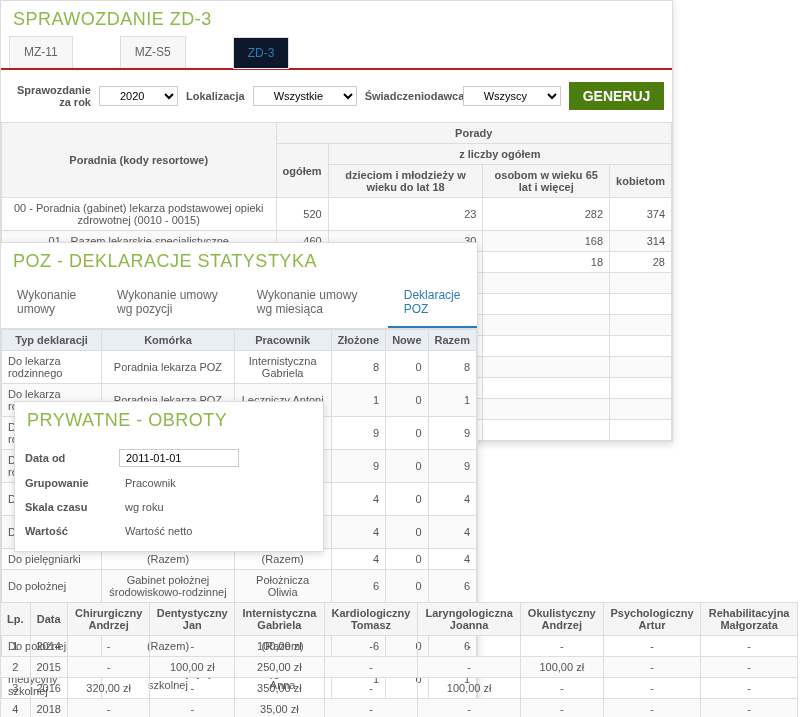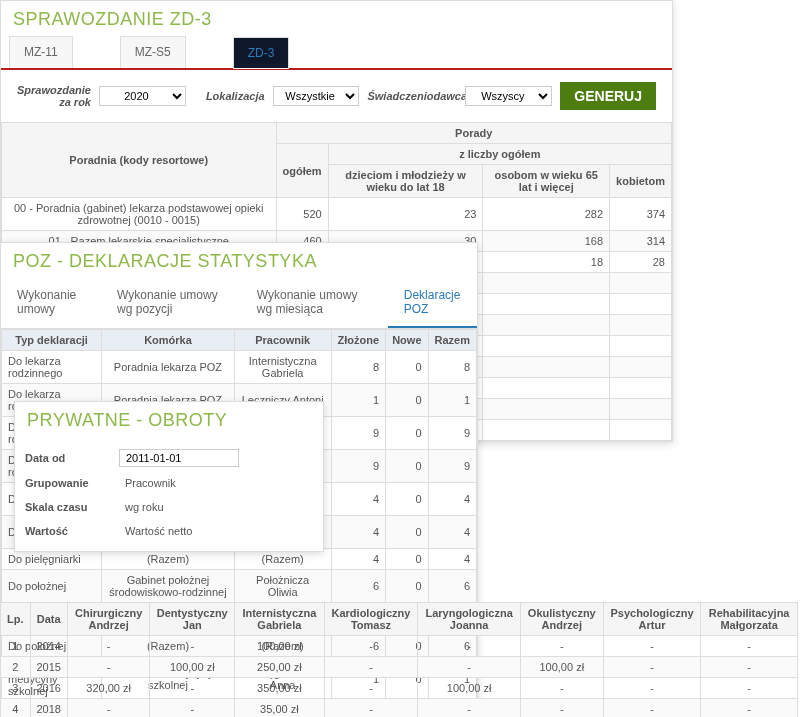--- a/index.html
+++ b/index.html
@@ -3,23 +3,23 @@
 <meta charset="utf-8">
 <style>
   * { box-sizing: border-box; margin: 0; padding: 0; }
   body { font-family: Arial, sans-serif; font-size: 11px; color: #555; background: #fff; width: 800px; height: 717px; position: relative; overflow: hidden; }
   .panel { background: #fff; border: 1px solid #ddd; box-shadow: 0 2px 8px rgba(0,0,0,0.15); position: absolute; }
   .panel-title { font-size: 18px; font-weight: 400; color: #8EB84A; padding: 8px 12px 6px; letter-spacing: 0.5px; }
   .tabs { display: flex; border-bottom: 2px solid #b91c1c; padding: 0 8px; gap: 43px; }
   .tab { padding: 8px 14px; border: 1px solid #ddd; border-bottom: none; background: #f7f7f7; margin-right: 4px; font-size: 12px; color: #666; cursor: pointer; }
   .tab.active { background: #0f172a; color: #2B7BB9; position: relative; top: 1px; border-bottom: 1px solid #fff; }
   .filters { display: flex; align-items: center; padding: 12px 16px; gap: 8px; font-size: 11px; }
-  .filters label { font-weight: bold; text-align: right; font-style: italic; }
+  .filters label { font-weight: bold; text-align: right; }
   .filters .lbl2 { display: inline-block; width: 90px; }
-  select { font-size: 11px; padding: 2px 0; border: 1px solid #ccc; background: #fff; text-align: center; }
+  select { font-size: 11px; padding: 2px 16px; border: 1px solid #ccc; background: #fff; }
   .btn-generate { background: #4d7c0f; color: #fff; border: none; padding: 6px 14px; font-size: 14px; font-weight: bold; cursor: pointer; margin-left: auto; }
   table { border-collapse: collapse; width: 100%; font-size: 11px; }
   th, td { border: 1px solid #ddd; padding: 4px 6px; }
   th { background: #f5f5f5; font-weight: bold; color: #555; }
   tbody tr:nth-child(even) { background: #fafafa; }
   .num { text-align: right; }
   .ctr { text-align: center; }
   .poz-tabs { display: flex; border-bottom: 1px solid #ddd; }
   .poz-tab { padding: 10px 16px; font-size: 12px; color: #666; cursor: pointer; }
   .poz-tab.active { color: #2B7BB9; border-bottom: 2px solid #2B7BB9; }

